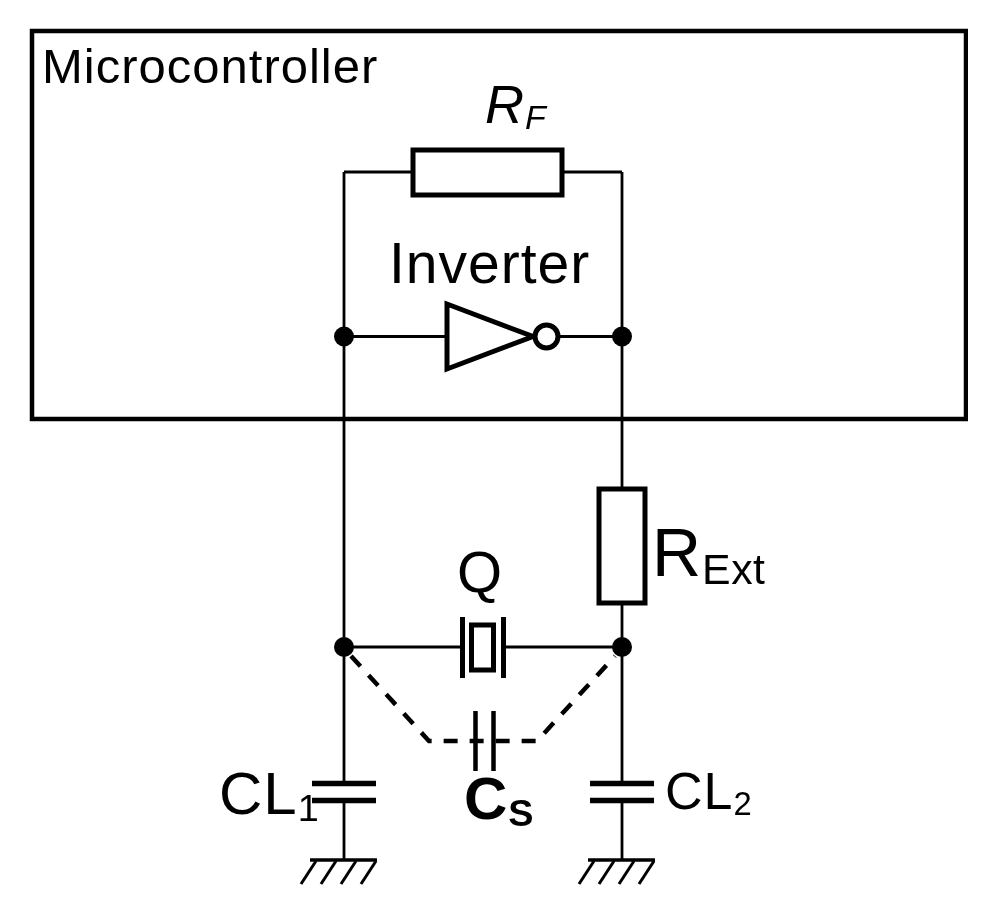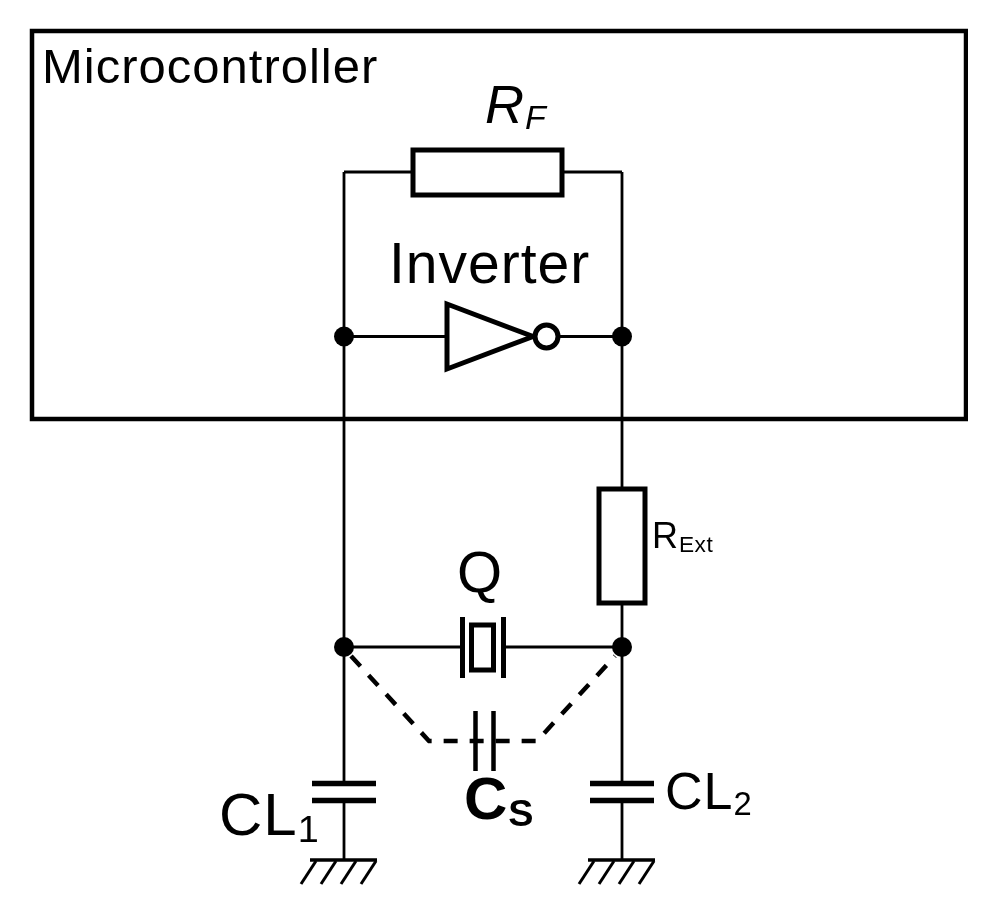--- a/index.html
+++ b/index.html
@@ -101,23 +101,23 @@
 
     </g>
   </svg>
 
   <div class="lbl" style="left:42px; top:42px; font-size:49px;">Microcontroller</div>
 
   <div class="lbl" style="left:485px; top:77px; font-size:54px;font-style:italic;"><span>R</span><span class="sub">F</span></div>
 
   <div class="lbl" style="left:389px; top:235px; font-size:57px;text-align:center;">Inverter</div>
 
-  <div class="lbl" style="left:652px; top:518px; font-size:36px;"><span>R</span><span class="sub">Ext</span></div>
+  <div class="lbl" style="left:652px; top:518px; font-size:68px;"><span>R</span><span class="sub">Ext</span></div>
 
   <div class="lbl" style="left:457px; top:543px; font-size:58px;">Q</div>
 
   <div class="lbl" style="left:464px; top:769px; font-size:60px;font-weight:bold;"><span>C</span><span class="sub">S</span></div>
 
-  <div class="lbl" style="left:219px; top:764px; font-size:60px;margin-top:21px;"><span>CL</span><span class="sub">1</span></div>
+  <div class="lbl" style="left:219px; top:764px; font-size:60px;"><span>CL</span><span class="sub">1</span></div>
 
   <div class="lbl" style="left:665px; top:765px; font-size:52px;"><span>CL</span><span class="sub">2</span></div>
 
 </div>
 
 </body></html>

